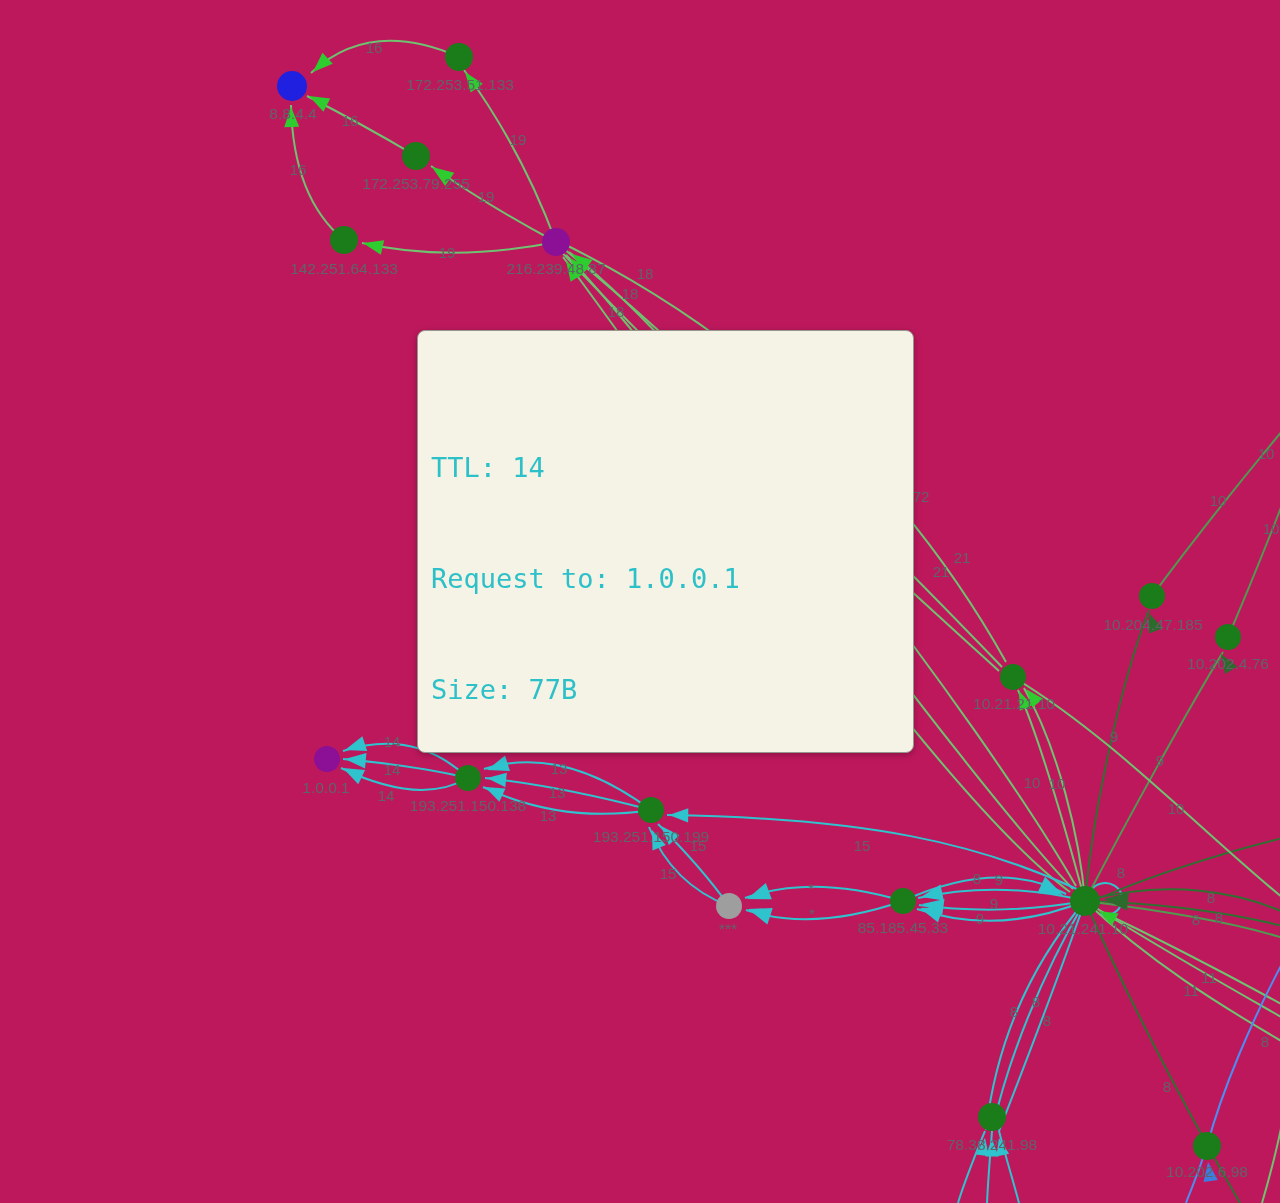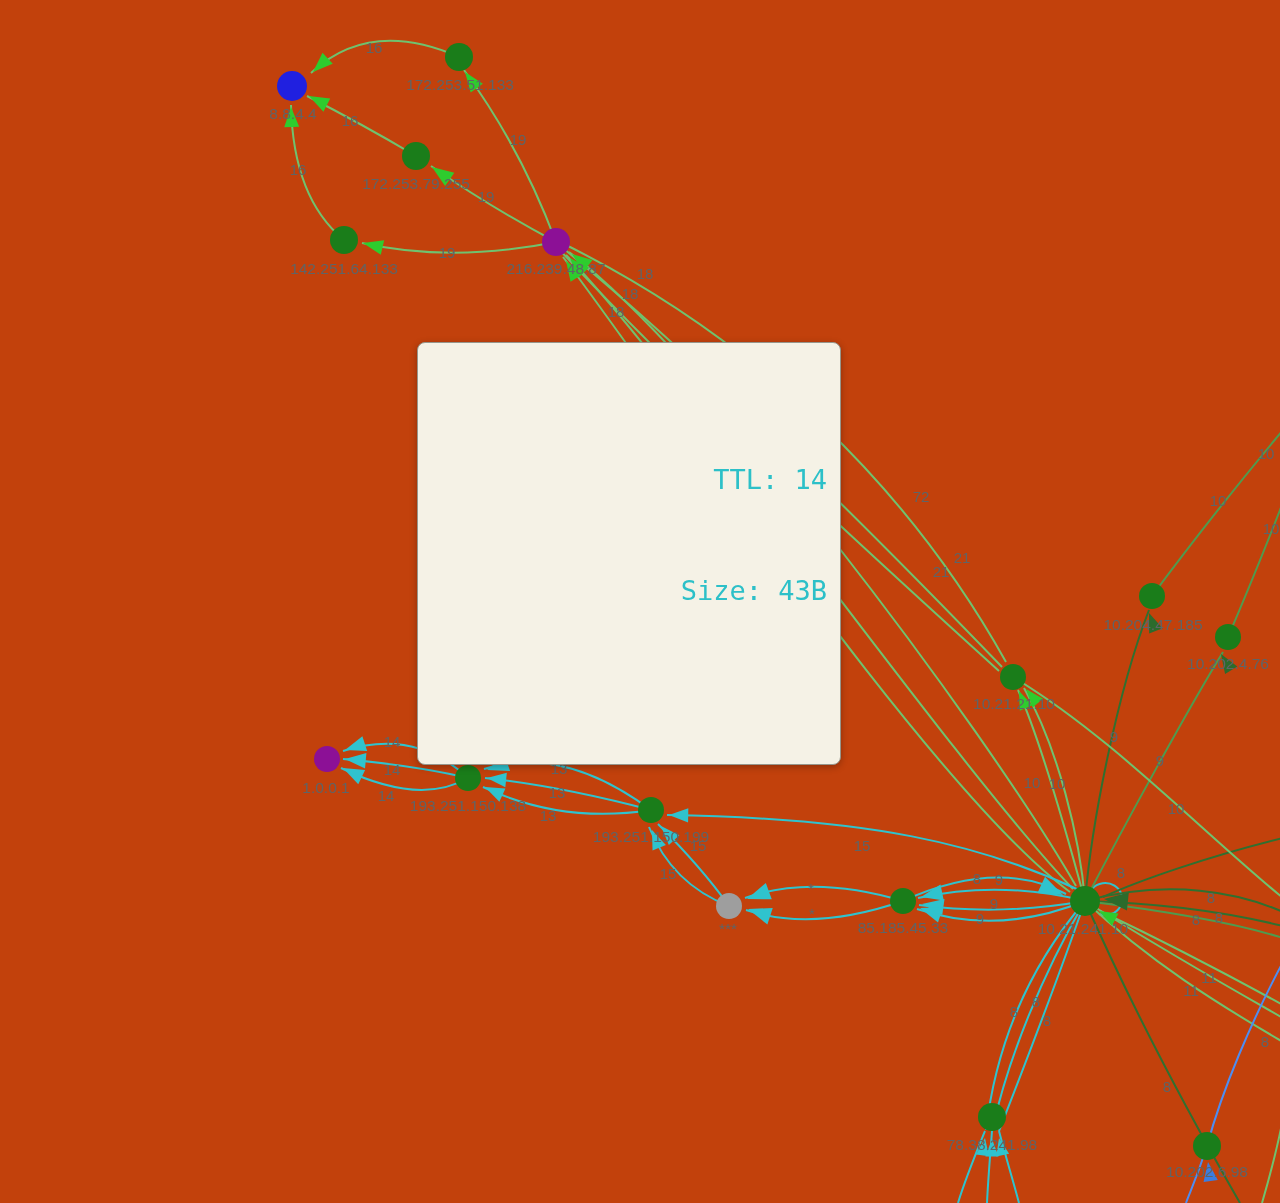--- a/index.html
+++ b/index.html
@@ -1,27 +1,26 @@
 <!DOCTYPE html>
 <html><head>
 <meta charset="utf-8">
 <style>
   html,body{margin:0;padding:0;width:1280px;height:1203px;overflow:hidden;
     font-family:"Liberation Sans",sans-serif;}
-  #canvas{position:relative;width:1280px;height:1203px;background:#c2410c;text-align:right;}
+  #canvas{position:relative;width:1280px;height:1203px;background:#be185d;}
   #graph-svg{position:absolute;left:0;top:0;}
   #tooltip{
-    position:absolute;left:417px;top:330px;width:424px;height:423px;
+    position:absolute;left:417px;top:330px;width:497px;height:423px;
     box-sizing:border-box;border-radius:8px;
     padding:44px 13px 0 13px;
     font-family:"DejaVu Sans Mono",monospace;
     font-size:27px;line-height:37px;white-space:pre;
     box-shadow:0 2px 7px rgba(0,0,0,.28);
     z-index:5;
-    margin-top:12px;
   }
   .tt-line{height:37px;}
   .edge-label{font-size:15px;}
   .node-label{font-size:15.5px;}
 </style>
 </head>
 <body style="background: rgb(236, 236, 236);">
 
 <div id="canvas">
   <svg id="graph-svg" width="1280" height="1203" viewBox="0 0 1280 1203">
@@ -186,17 +185,18 @@
       <text x="1083" y="928" fill="#5f6466" text-anchor="middle" dominant-baseline="central" class="node-label">10.21.241.10</text>
       <text x="1014" y="703" fill="#5f6466" text-anchor="middle" dominant-baseline="central" class="node-label">10.21.21.10</text>
       <text x="1153" y="624" fill="#5f6466" text-anchor="middle" dominant-baseline="central" class="node-label">10.204.47.185</text>
       <text x="1228" y="663" fill="#5f6466" text-anchor="middle" dominant-baseline="central" class="node-label">10.202.4.76</text>
       <text x="992" y="1144" fill="#5f6466" text-anchor="middle" dominant-baseline="central" class="node-label">78.38.241.98</text>
       <text x="1207" y="1171" fill="#5f6466" text-anchor="middle" dominant-baseline="central" class="node-label">10.202.6.98</text>
     </svg>
 
   <div id="tooltip" style="background: rgb(245, 242, 230); border: 1.5px solid rgb(150, 150, 140); color: rgb(44, 192, 200);">
     <div class="tt-line">TTL: 14</div>
-    <div class="tt-line">Size: 43B</div>
+    <div class="tt-line">Request to: 1.0.0.1</div>
+    <div class="tt-line">Size: 77B</div>
     
     
   </div>
 </div>
 
 </body></html>

